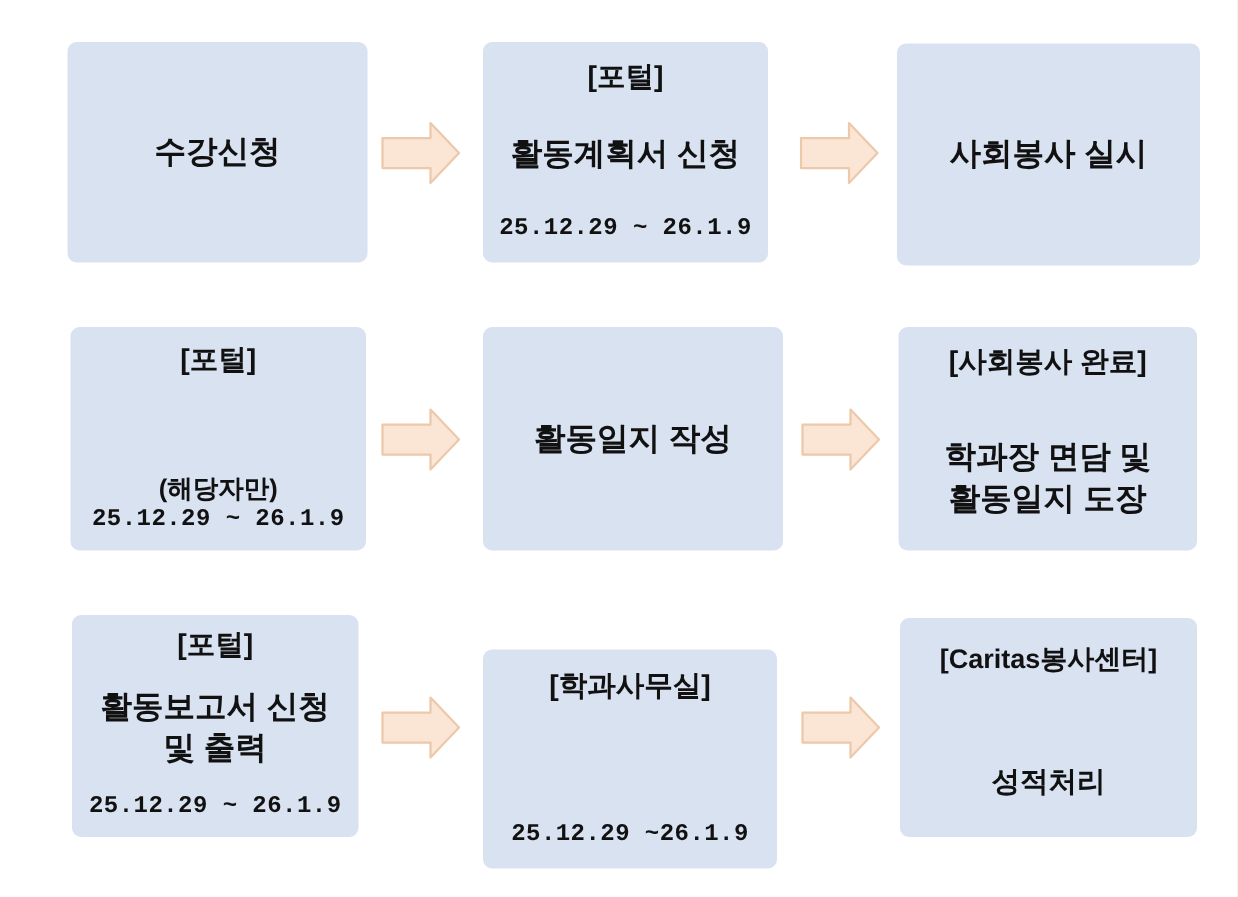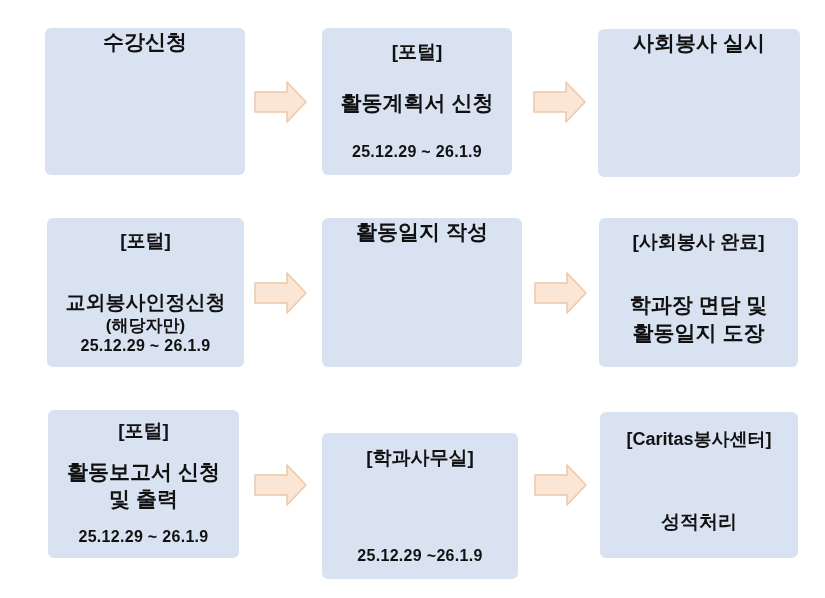--- a/index.html
+++ b/index.html
@@ -23,26 +23,26 @@
     position: absolute;
     background: var(--box-fill);
     border-radius: 6px;
     color: var(--text-color);
     display: flex;
     flex-direction: column;
     align-items: center;
     text-align: center;
     font-weight: 700;
   }
-  .layout-center { }
+  .layout-center { justify-content: center; }
   .layout-spread { justify-content: space-between; }
   .line-title { font-size: 19px; line-height: 1.25; }
   .line-main  { font-size: 21px; line-height: 1.3; }
   .line-sub   { font-size: 17px; line-height: 1.25; }
-  .line-date  { font-size: 16px; line-height: 1.25; letter-spacing: 0.3px; }
+  .line-date  { font-size: 16px; line-height: 1.25; letter-spacing: 0.3px; font-family: Liberation Mono, monospace; }
   .group { display: flex; flex-direction: column; align-items: center; }
   .compact .line-title { font-size: 18px; }
   .compact .line-main  { font-size: 19px; }
   .flow-arrow {
     position: absolute;
     width: 54px;
     height: 44px;
   }
   .flow-arrow svg { display: block; width: 100%; height: 100%; }
 
@@ -79,21 +79,20 @@
     <span class="line-date">25.12.29 ~ 26.1.9</span>
   </div>
 
   <div class="flow-box layout-center" id="box-2">
     <span class="line-main">사회봉사 실시</span>
   </div>
 
   <div class="flow-box layout-spread" id="box-3">
     <span class="line-title">[포털]</span>
     <div class="group">
-      <span class="line-main" style="font-size:20px">교외봉사인정신청</span>
       <span class="line-sub">(해당자만)</span>
       <span class="line-date">25.12.29 ~ 26.1.9</span>
     </div>
   </div>
 
   <div class="flow-box layout-center" id="box-4">
     <span class="line-main">활동일지 작성</span>
   </div>
 
   <div class="flow-box layout-spread" id="box-5">

